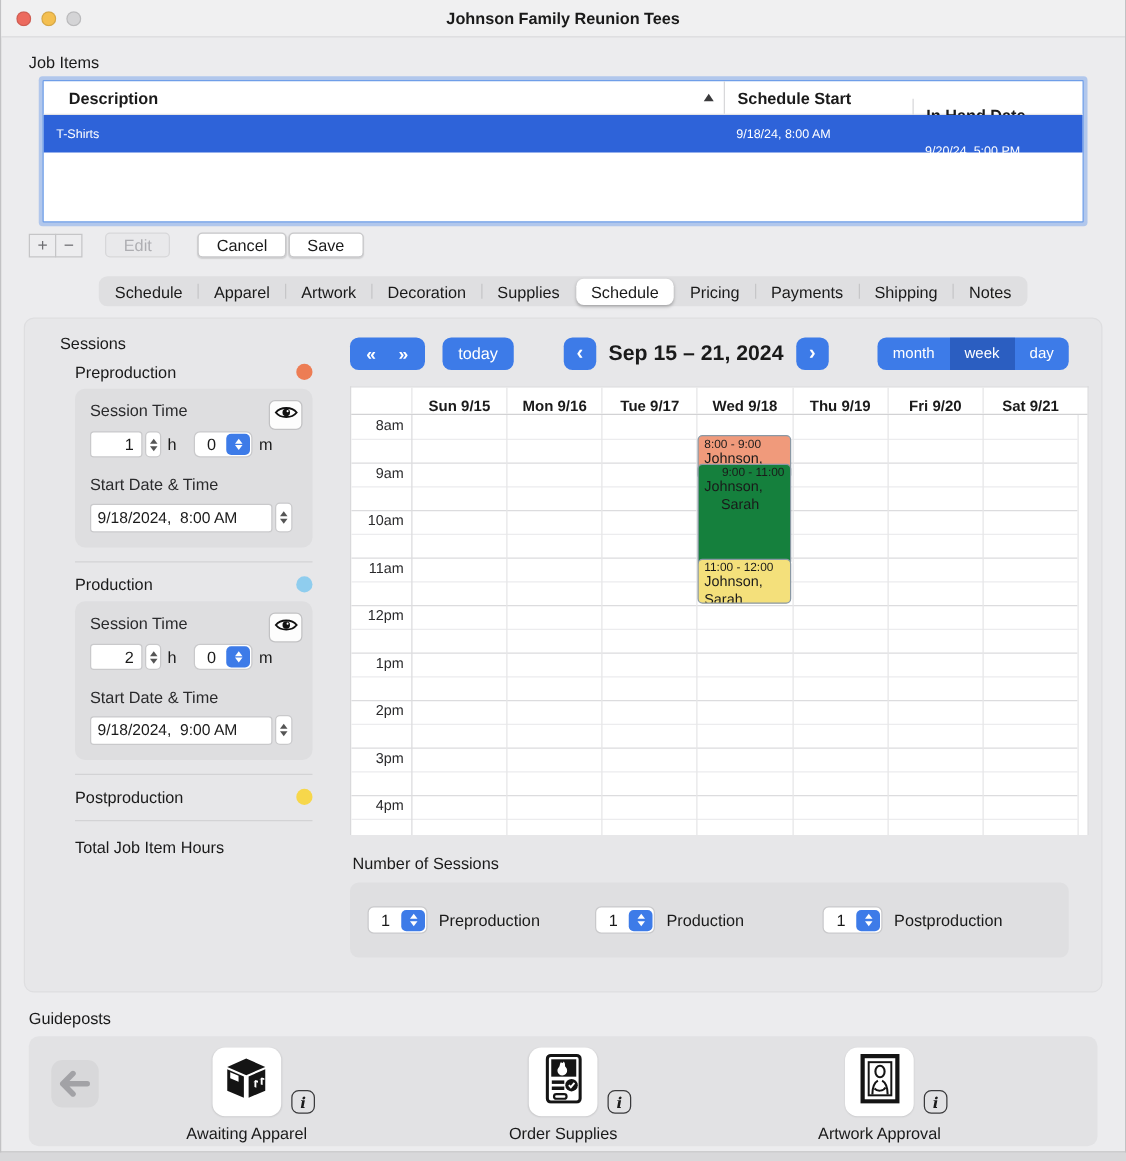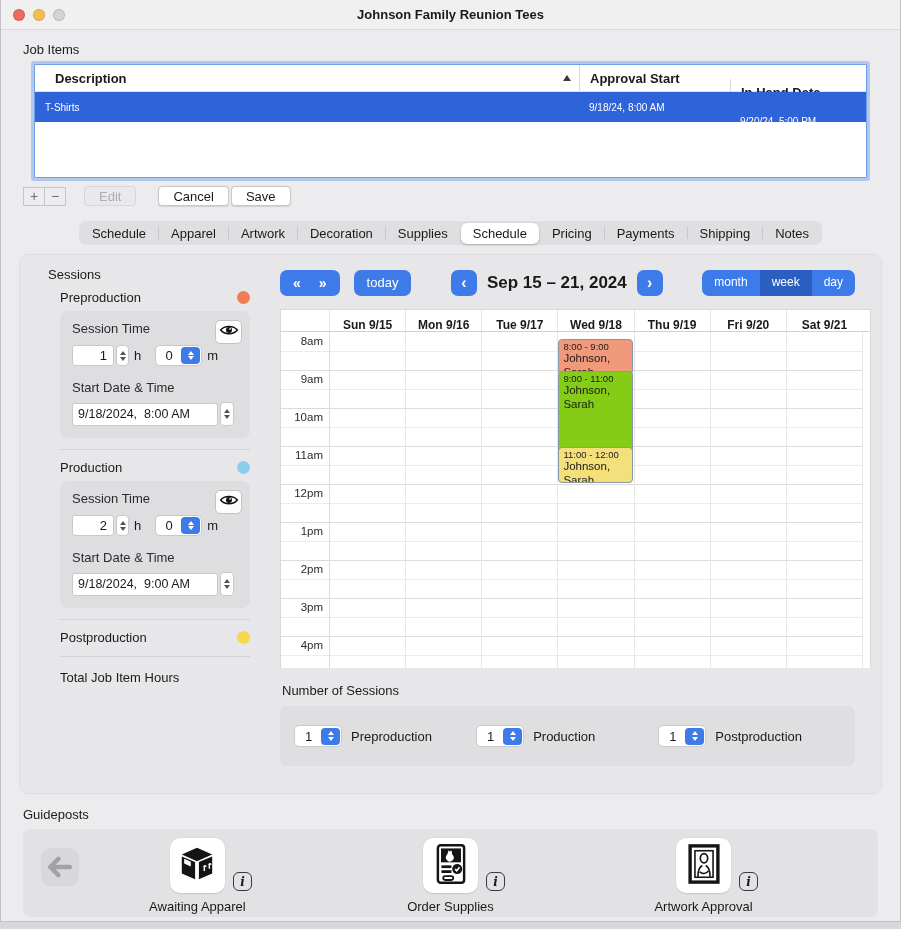--- a/index.html
+++ b/index.html
@@ -150,21 +150,21 @@
 
   <div class="section-label">Job Items</div>
 
   <div class="ji-table">
     <div class="ji-head">
       <div class="ji-hcell col-desc">
         <span>Description</span>
         <span class="sort-arrow"></span>
       </div>
       <div class="ji-hcell col-start">
-        <span>Approval Start</span>
+        <span>Schedule Start</span>
       </div>
       <div class="ji-hcell col-hand">
         <span>In Hand Date</span>
       </div>
     </div>
     <div id="ji-body">
         <div class="ji-row selected">
           <div class="ji-cell col-desc">T-Shirts</div>
           <div class="ji-cell col-start">9/18/24, 8:00 AM</div>
           <div class="ji-cell col-hand">9/20/24, 5:00 PM</div>
@@ -352,25 +352,25 @@
             <div class="vline" style="left: calc(100% - 8px);"></div>
             <span class="time-label" style="top: 3px;">8am</span>
             <span class="time-label" style="top: 41px;">9am</span>
             <span class="time-label" style="top: 79px;">10am</span>
             <span class="time-label" style="top: 117px;">11am</span>
             <span class="time-label" style="top: 155px;">12pm</span>
             <span class="time-label" style="top: 193px;">1pm</span>
             <span class="time-label" style="top: 231px;">2pm</span>
             <span class="time-label" style="top: 269px;">3pm</span>
             <span class="time-label" style="top: 307px;">4pm</span>
-            <div class="cal-event" style="left: calc(42.8571% + 25px); width: calc(14.2857% - 10px); top: 7px; height: 36px; background: rgb(240, 154, 123);">
+            <div class="cal-event" style="left: calc(42.8571% + 25px); width: calc(14.2857% - 10px); top: 16px; height: 36px; background: rgb(240, 154, 123);">
               <div class="ev-time">8:00 - 9:00</div>
               <div class="ev-title">Johnson, Sarah</div>
             </div>
-            <div class="cal-event" style="left: calc(42.8571% + 25px); width: calc(14.2857% - 10px); top: 39px; height: 82px; background: #84cc16;">
+            <div class="cal-event" style="left: calc(42.8571% + 25px); width: calc(14.2857% - 10px); top: 39px; height: 82px; background: #15803d; text-align: right;">
               <div class="ev-time">9:00 - 11:00</div>
               <div class="ev-title">Johnson, Sarah</div>
             </div>
             <div class="cal-event" style="left: calc(42.8571% + 25px); width: calc(14.2857% - 10px); top: 115px; height: 36px; background: rgb(244, 224, 123);">
               <div class="ev-time">11:00 - 12:00</div>
               <div class="ev-title">Johnson, Sarah</div>
             </div>
           </div>
       </div>
 

